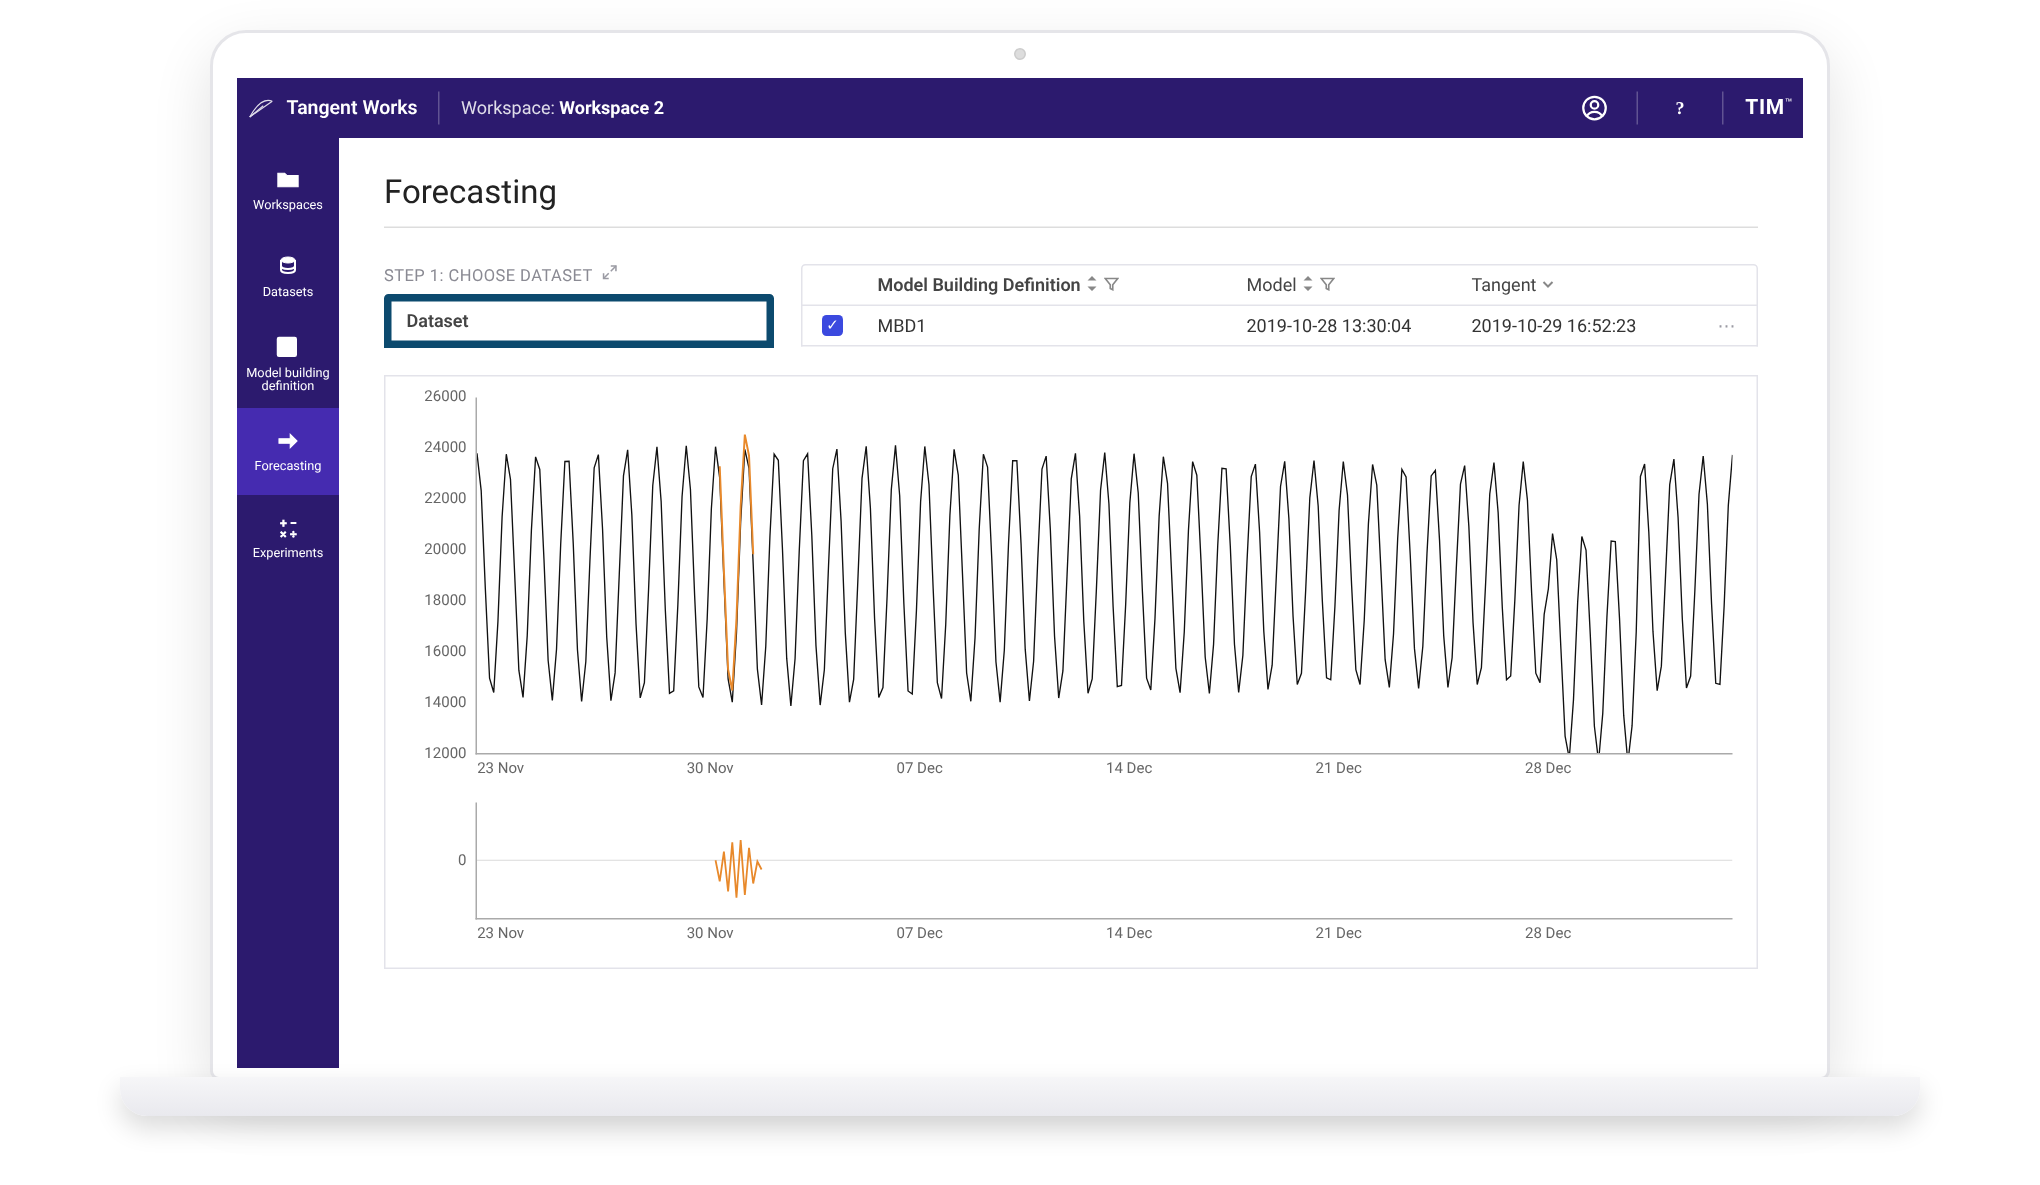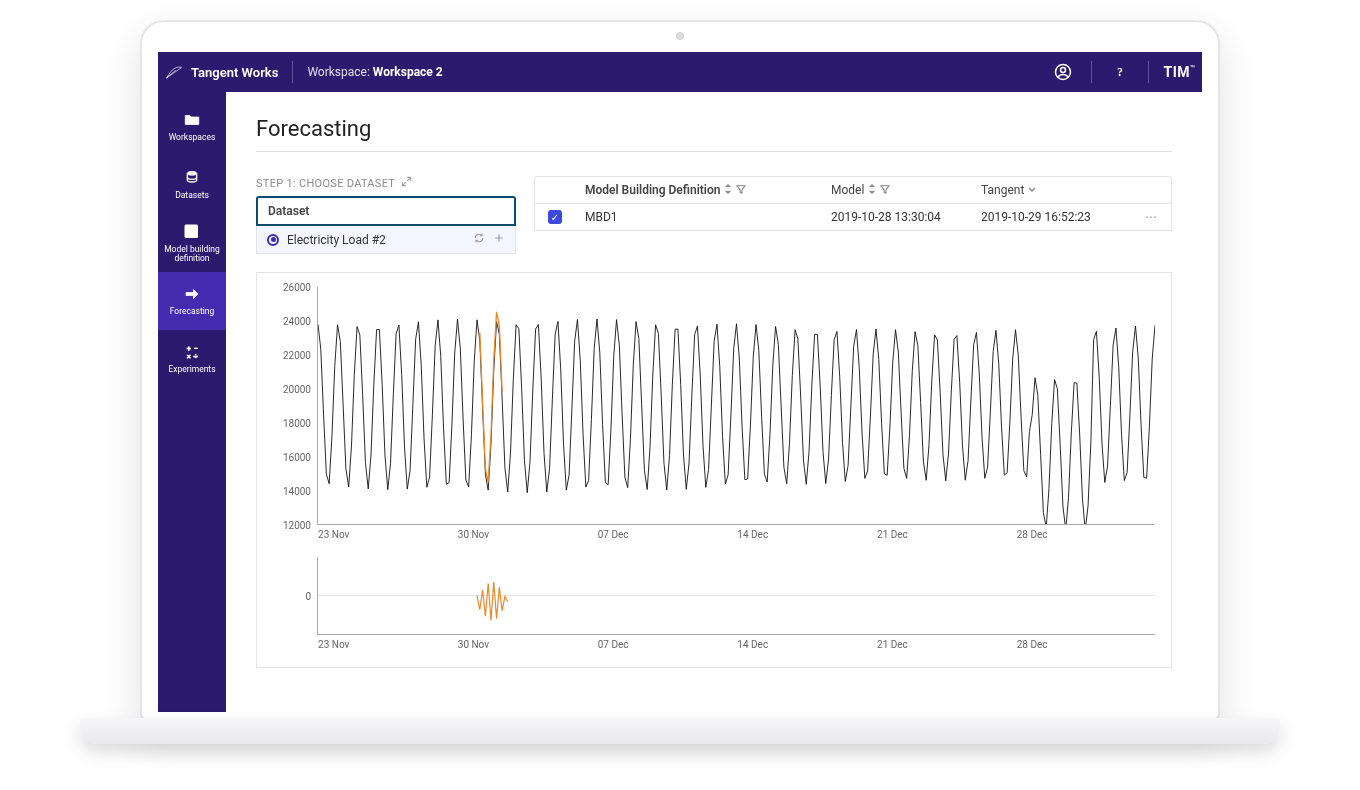--- a/index.html
+++ b/index.html
@@ -107,21 +107,21 @@
   .step1 { width: 260px; flex-shrink: 0; }
   .step2 { flex: 1; min-width: 0; }
   .step-head {
     font-size: 11px; color:#8a8a93; letter-spacing: .3px;
     display:flex; align-items:center; gap:6px; margin-bottom: 6px;
     text-transform: uppercase;
   }
   .expand-ico { color:#9a9aa3; }
 
   .panel-head {
-    border: 2px solid #0c4a6e; border-radius: 3px 3px 0 0;
+    border: 5px solid #0c4a6e; border-radius: 3px 3px 0 0;
     padding: 6px 10px; font-size: 12px; font-weight: 600; color:#444;
     display:flex; align-items:center;
     background:#fff;
   }
   .panel-row {
     border: 1px solid #e3e3ea; border-top: none;
     padding: 6px 10px; font-size: 12px; color:#333;
     display:flex; align-items:center; gap:8px;
     background:#fff;
   }
@@ -271,37 +271,20 @@
               <span class="expand-ico">
                 <svg viewBox="0 0 16 16" width="11" height="11" stroke="#9a9aa3" fill="none" stroke-width="1.5">
                     <path d="M9 2h5v5M7 14H2V9"></path>
                     <path d="M14 2 9 7M2 14l5-5"></path>
                   </svg>
               </span>
             </div>
             <div class="panel-head">
               <span>Dataset</span>
             </div>
-            <div class="panel-row selected">
-              <span class="radio"></span>
-              <span>Electricity Load #2</span>
-              <span class="row-tools">
-                <span>
-                  <svg viewBox="0 0 16 16" width="12" height="12" fill="none" stroke="#9a9aa3" stroke-width="1.5">
-                      <path d="M3 8a5 5 0 0 1 9-3M13 8a5 5 0 0 1-9 3"></path>
-                      <path d="M12 2v3h-3M4 14v-3h3"></path>
-                    </svg>
-                </span>
-                <span>
-                  <svg viewBox="0 0 16 16" width="12" height="12" stroke="#9a9aa3" stroke-width="1.5">
-                      <path d="M8 3v10M3 8h10"></path>
-                    </svg>
-                </span>
-              </span>
-            </div>
           </div>
 
           <div class="step2">
             <div class="grid-head">
               <div class="cell chk"></div>
               <div class="cell mbd">
                 <span>Model Building Definition</span>
                 <span class="hfilter">
                   <svg width="8" height="10" viewBox="0 0 8 10" fill="#888">
                       <path d="M4 0l3 3H1zM4 10L1 7h6z"></path>

